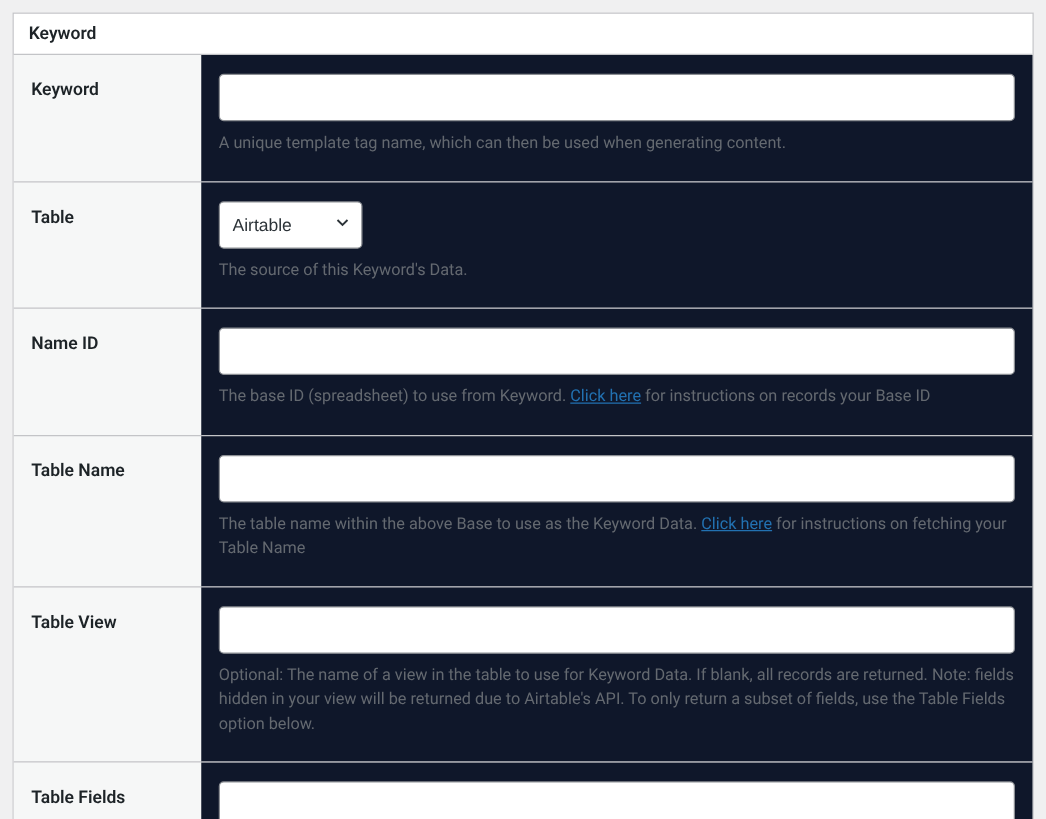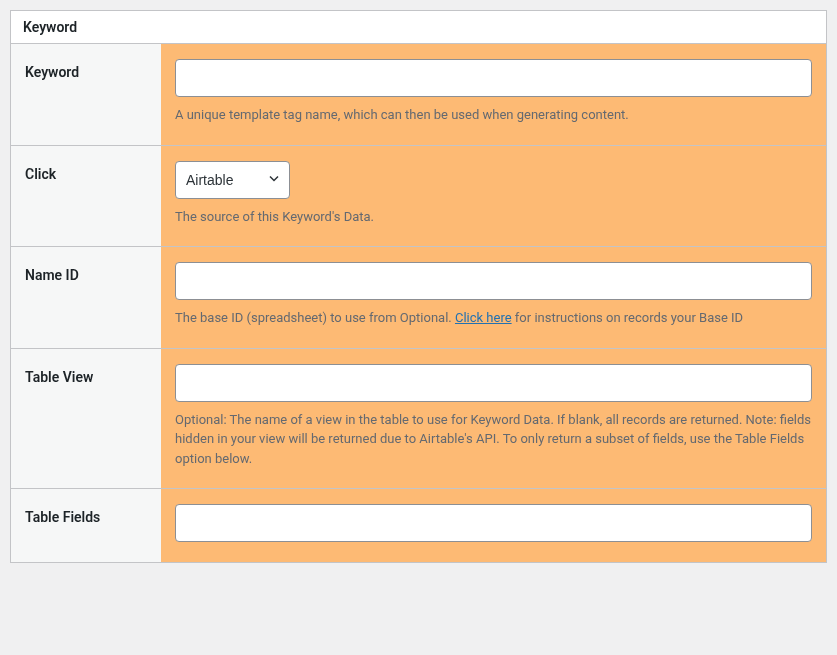--- a/index.html
+++ b/index.html
@@ -37,21 +37,21 @@
       text-align: left;
       vertical-align: top;
       font-weight: 600;
       font-size: 14px;
       color: #1d2327;
       background: #f6f7f7;
     }
     .form-table td {
       padding: 15px 14px 20px 14px;
       vertical-align: top;
-      background: #fdba74;
+      background: #0f172a;
     }
     input.regular-text {
       width: 100%;
       padding: 4px 8px;
       border: 1px solid #8c8f94;
       border-radius: 4px;
       font-size: 14px;
       line-height: 2;
       background: #fff;
       color: #2c3338;
@@ -101,41 +101,50 @@
   <table class="form-table">
     <tbody>
         <tr>
       <th>Keyword</th>
       <td>
         <input type="text" class="regular-text" value="" style="">
         <p class="description">A unique template tag name, which can then be used when generating content.</p>
       </td>
     </tr>
     <tr>
-      <th>Click</th>
+      <th>Table</th>
       <td>
         <span class="select-wrap">
           <select>
             <option>Airtable</option>
           </select>
           <span class="select-caret">
             <svg width="12" height="12" viewBox="0 0 12 12">
                   <path d="M2 4 L6 8 L10 4" fill="none" stroke="#2c3338" stroke-width="1.5"></path>
                 </svg>
           </span>
         </span>
         <p class="description">The source of this Keyword's Data.</p>
       </td>
     </tr>
     <tr>
       <th>Name ID</th>
       <td>
         <input type="text" class="regular-text" value="" style="">
         <p class="description">
-          <span>The base ID (spreadsheet) to use from Optional. </span><a href="#">Click here</a><span> for instructions on records your Base ID</span>
+          <span>The base ID (spreadsheet) to use from Keyword. </span><a href="#">Click here</a><span> for instructions on records your Base ID</span>
+        </p>
+      </td>
+    </tr>
+    <tr>
+      <th>Table Name</th>
+      <td>
+        <input type="text" class="regular-text" value="" style="">
+        <p class="description">
+          <span>The table name within the above Base to use as the Keyword Data. </span><a href="#">Click here</a><span> for instructions on fetching your Table Name</span>
         </p>
       </td>
     </tr>
     <tr>
       <th>Table View</th>
       <td>
         <input type="text" class="regular-text" value="" style="">
         <p class="description">Optional: The name of a view in the table to use for Keyword Data. If blank, all records are returned. Note: fields hidden in your view will be returned due to Airtable's API. To only return a subset of fields, use the Table Fields option below.</p>
       </td>
     </tr>

